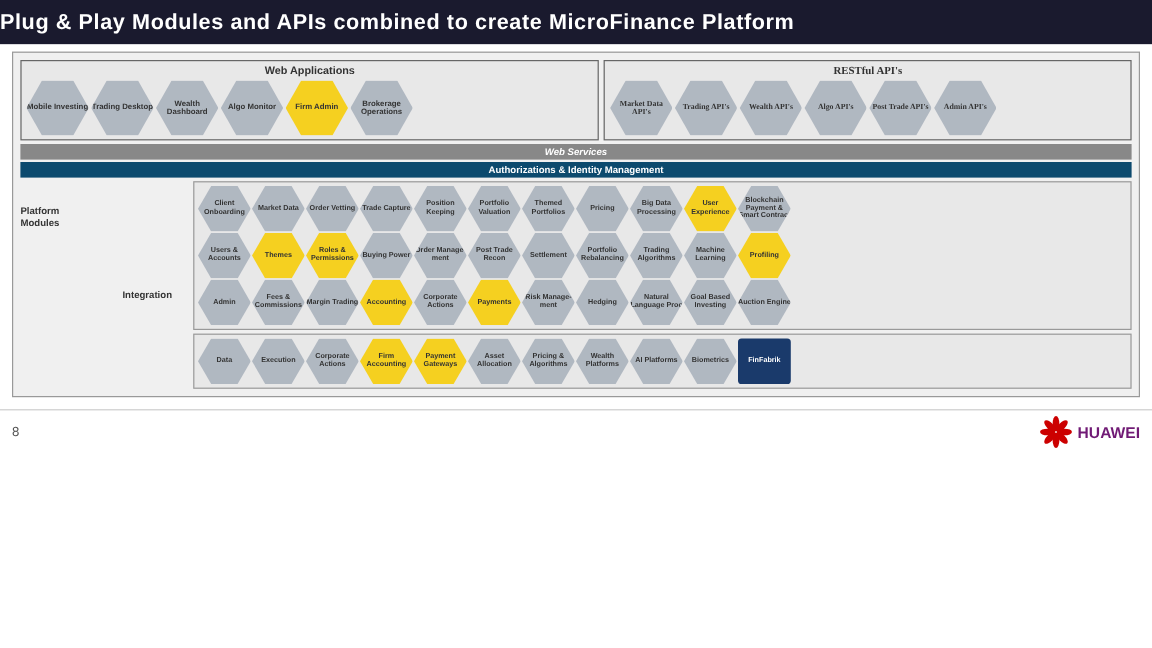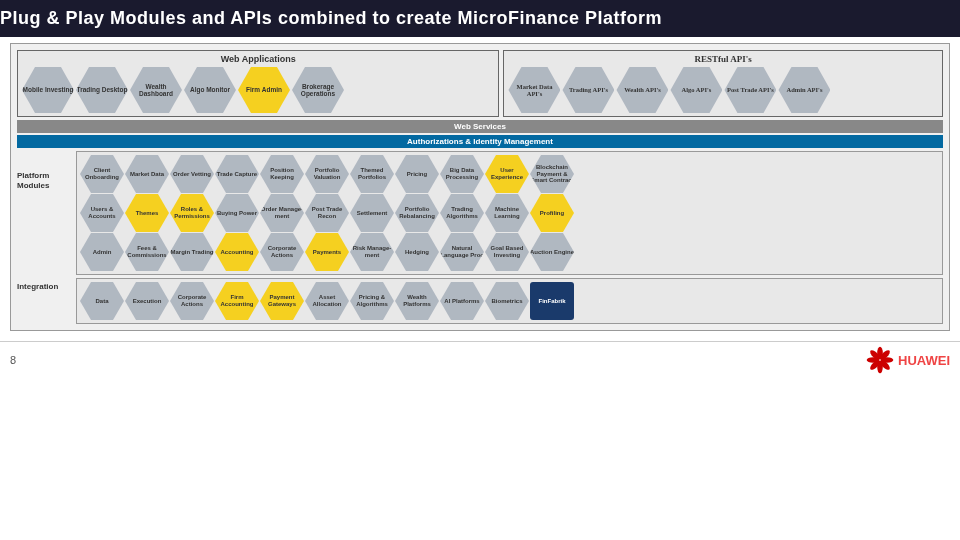--- a/index.html
+++ b/index.html
@@ -109,24 +109,25 @@
 
     
     .web-services-bar {
       background: #888;
       color: #fff;
       text-align: center;
       font-size: 8px;
       font-weight: bold;
       padding: 2px;
       margin-bottom: 2px;
+      font-style: italic;
     }
 
     .auth-bar {
-      background: #0369a1;
+      background: #0c4a6e;
       color: #fff;
       text-align: center;
       font-size: 8px;
       font-weight: bold;
       padding: 2px;
       margin-bottom: 3px;
     }
 
     
     .platform-section {
@@ -162,21 +163,21 @@
       font-size: 11px;
       color: #555;
     }
 
     .huawei-logo {
       display: flex;
       align-items: center;
       gap: 4px;
       font-size: 13px;
       font-weight: bold;
-      color: #ef4444;
+      color: #701a75;
     }
 
     .huawei-flower {
       width: 28px;
       height: 28px;
     }
 
     .finfabrik-logo {
       display: inline-flex;
       align-items: center;
@@ -229,23 +230,23 @@
           </div>
         </div>
       </div>
 
       <div class="web-services-bar">Web Services</div>
 
       <div class="auth-bar">Authorizations &amp; Identity Management</div>
 
       <div style="display:flex; gap:4px; align-items:flex-start;">
 
-        <div style="display:flex; flex-direction:column; gap:2px; justify-content:space-between; height:100%;">
+        <div style="display:flex; flex-direction:row; gap:2px; justify-content:space-between; height:100%;">
           <div class="section-side-label" style="margin-top:20px;">Platform Modules</div>
-          <div class="section-side-label" style="margin-top:90px;">Integration</div>
+          <div class="section-side-label" style="margin-top:90px;margin-left:28px;">Integration</div>
         </div>
 
         <div style="flex:1;">
 
           <div class="platform-section">
 
             <div class="hex-grid-row">
               <div class="hex hex-sm hex-gray">Client Onboarding</div>
               <div class="hex hex-sm hex-gray">Market Data</div>
               <div class="hex hex-sm hex-gray">Order Vetting</div>

